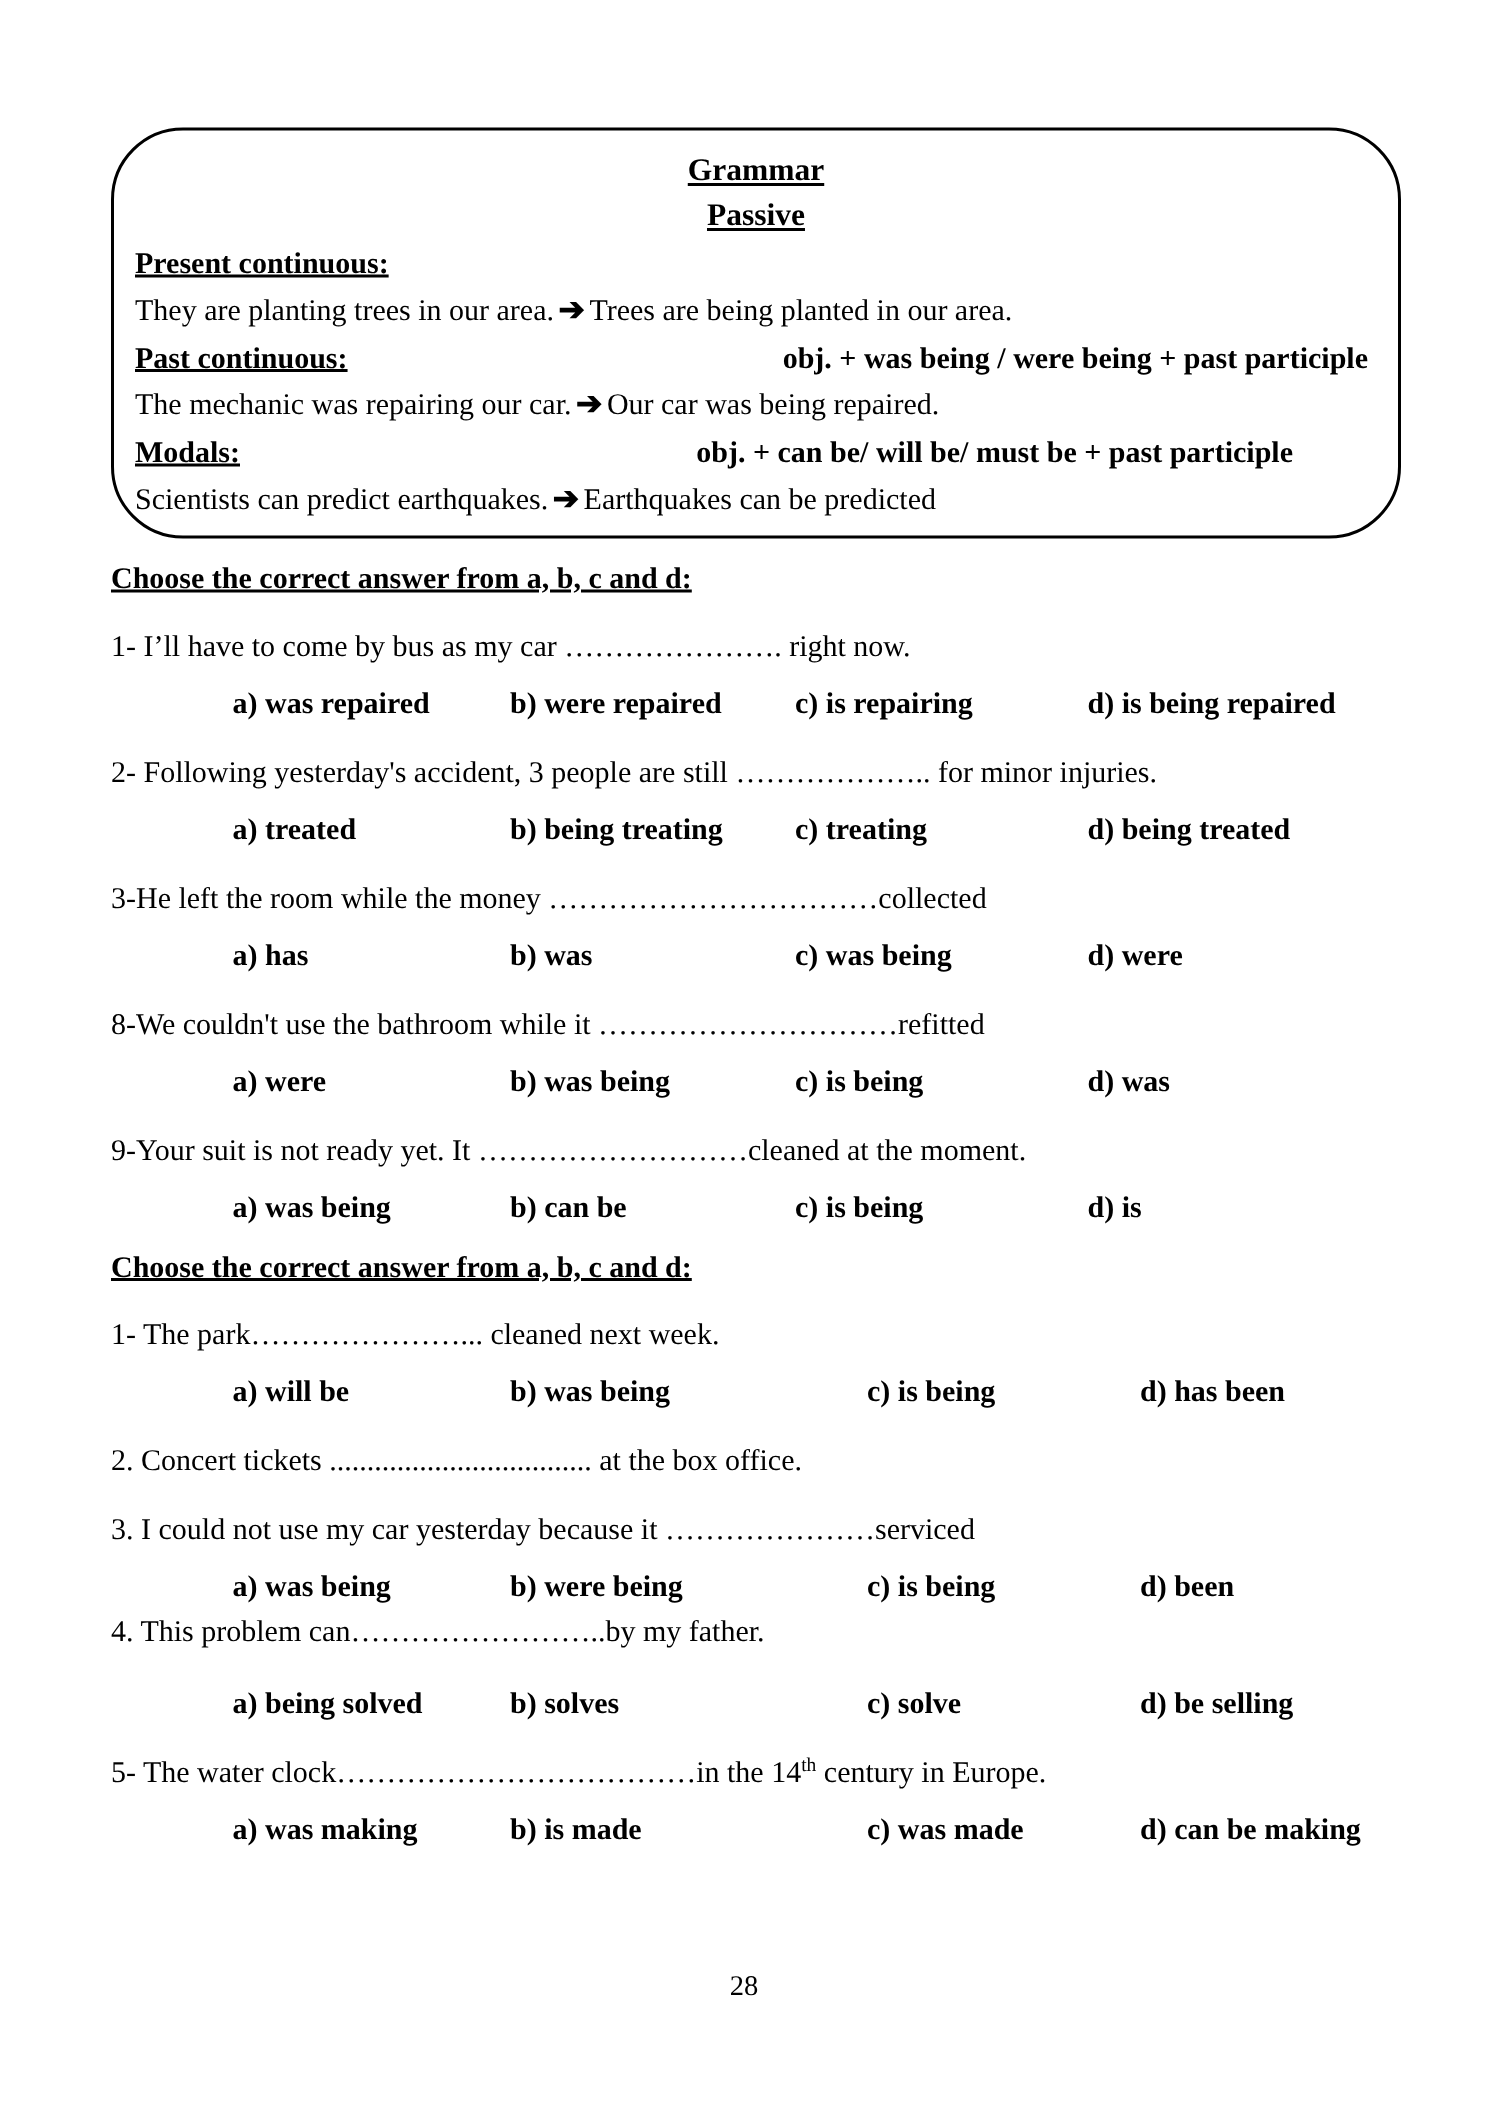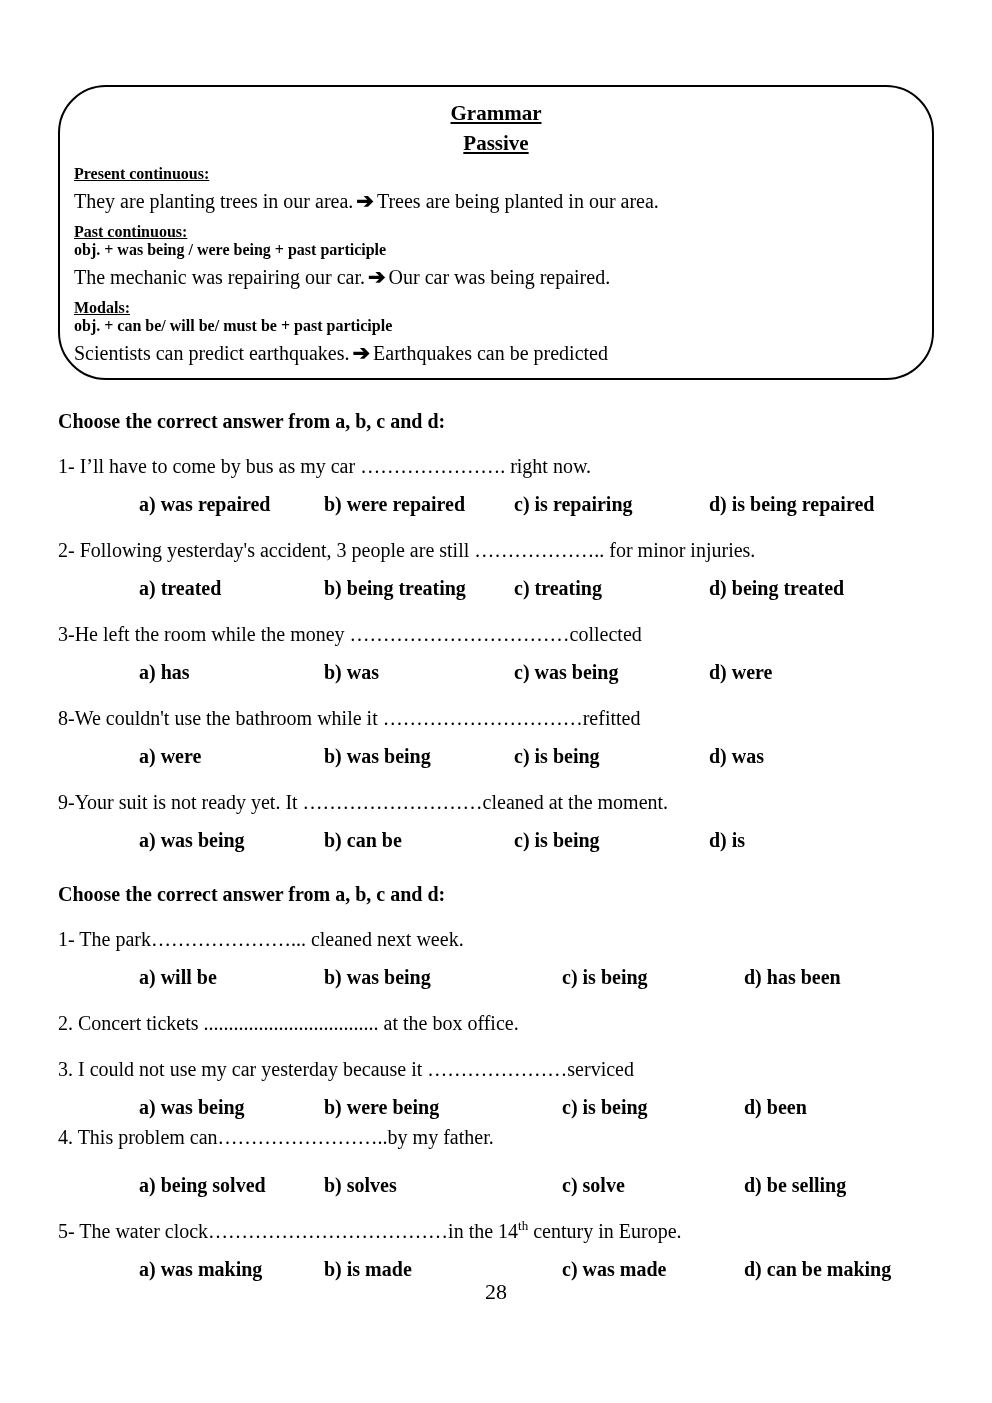--- a/index.html
+++ b/index.html
@@ -4,67 +4,67 @@
 <style>
   * { margin: 0; padding: 0; box-sizing: border-box; }
   html, body { background: #ffffff; }
   body {
     width: 992px; height: 1403px;
     font-family: "Liberation Serif", serif;
     color: #000;
     position: relative;
     overflow: hidden;
   }
-  .page { width: 992px; height: 1403px; padding: 85px 58px 0 58px; position: relative; }
+  .page { width: 992px; height: 1403px; padding: 85px 58px 0 74px; position: relative; }
 
   
   .grammar-box {
     border: 2.5px solid #000;
     border-radius: 48px;
     padding: 14px 14px 12px 14px;
     margin-bottom: 10px;
   }
   .box-title, .box-subtitle {
     text-align: center; font-weight: bold; font-size: 21px;
     text-decoration: underline;
   }
   .box-subtitle { margin-top: 5px; }
   .rule-line {
     display: flex; justify-content: space-between;
-    font-weight: bold; font-size: 16px; margin-top: 9px; flex-direction: column;
+    font-weight: bold; font-size: 20px; margin-top: 9px;
   }
   .rule-line .rule-label { text-decoration: underline; white-space: nowrap; }
   .rule-line .rule-formula { white-space: nowrap; }
   .rule-line.r1 { padding-right: 108px; }
   .rule-line.r2 { padding-right: 6px; }
   .rule-line.r3 { padding-right: 56px; }
   .example-line { font-size: 20px; margin-top: 6px; }
   .arrow { font-weight: bold; font-size: 21px; padding: 0 3px; }
 
   
   .section-heading {
-    font-weight: bold; font-size: 20px; 
-    margin-top: 30px;
+    font-weight: bold; font-size: 20px; text-decoration: underline;
+    margin-top: 16px;
   }
   .question { font-size: 20px; margin-top: 20px; line-height: 26px; }
   .question.tight { margin-top: 4px; }
   .options {
     display: grid;
     grid-template-columns: 185px 190px 195px auto;
     font-weight: bold; font-size: 20px;
     margin-top: 12px; margin-left: 81px;
     line-height: 26px;
   }
   .options.wide { grid-template-columns: 185px 238px 182px auto; }
   .options.loose { margin-top: 22px; }
   sup { font-size: 13px; vertical-align: super; line-height: 0; }
 
   .page-number {
-    position: absolute; left: 0; bottom: 98px; width: 100%;
-    text-align: center; font-size: 22px;
+    position: absolute; left: 0; bottom: 67px; width: 100%;
+    text-align: center; font-size: 19px;
   }
 </style>
 </head>
 <body>
 
 <div class="page">
 
   <div class="grammar-box">
     <div class="box-title">Grammar</div>
     <div class="box-subtitle">Passive</div>

